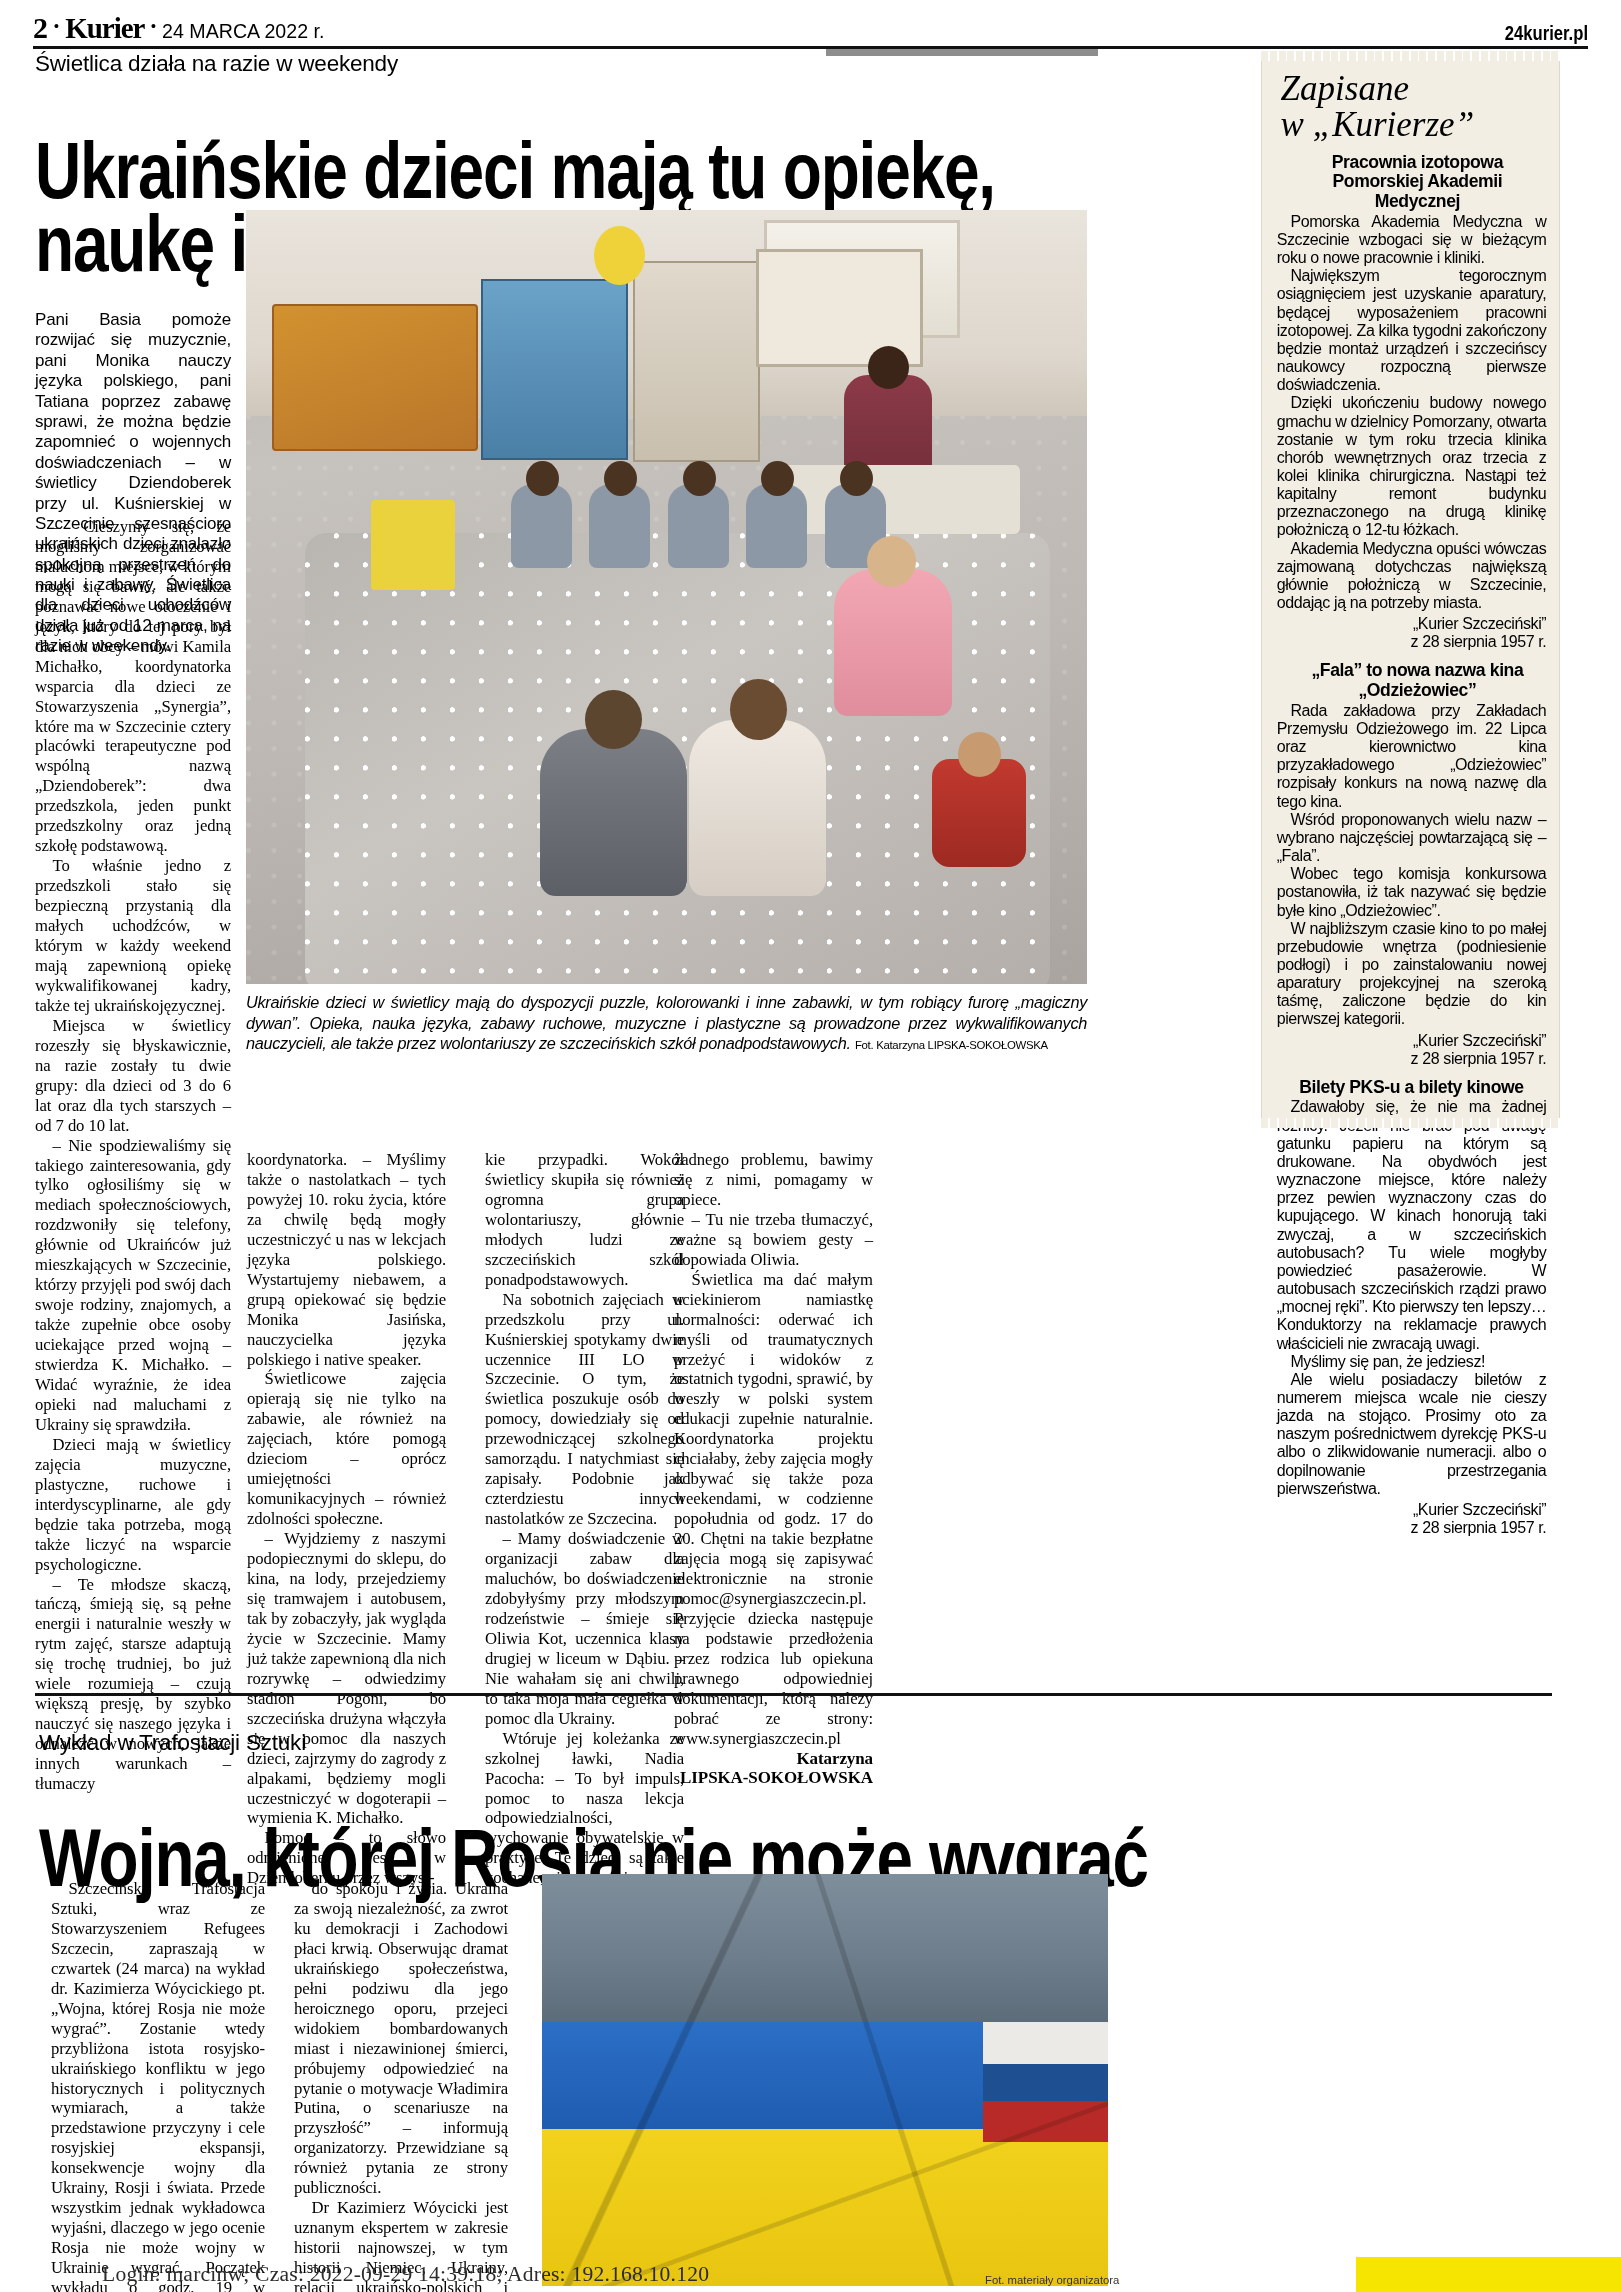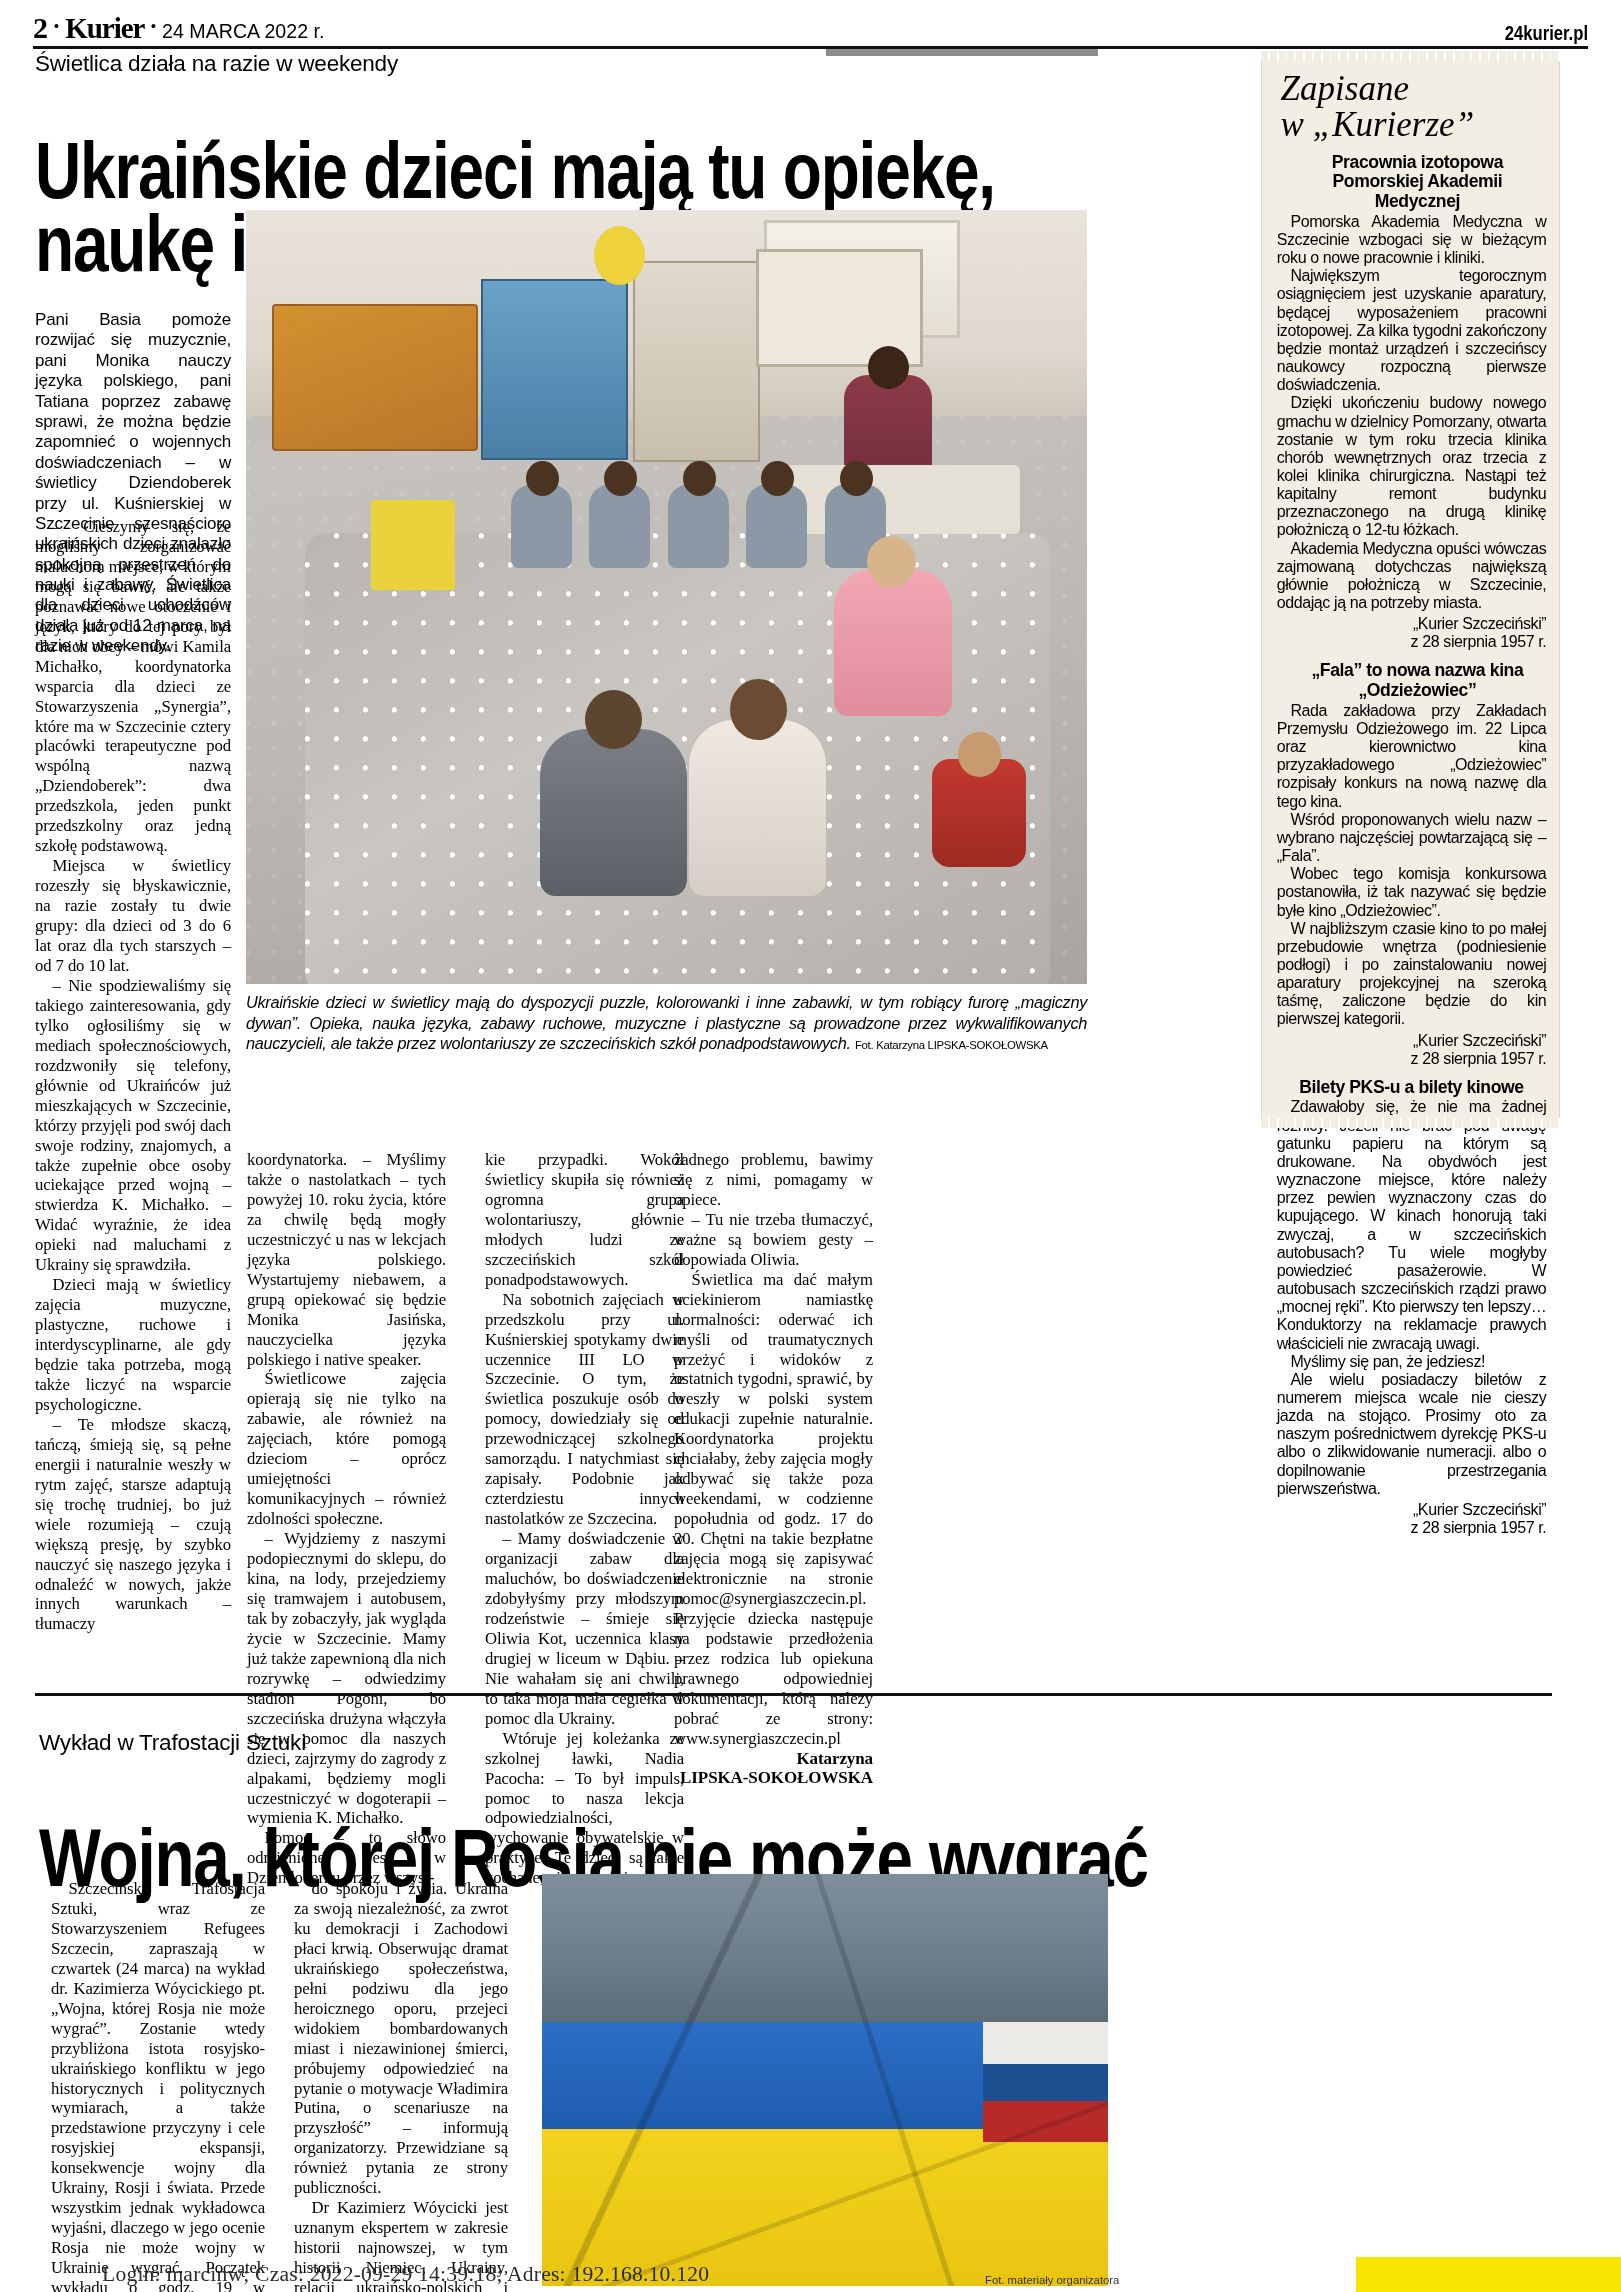--- a/index.html
+++ b/index.html
@@ -267,20 +267,21 @@
     <div class="whitekid"></div>
   </div>
 
   <div class="caption">
     <span>Ukraińskie dzieci w świetlicy mają do dyspozycji puzzle, kolorowanki i inne zabawki, w tym robiący furorę „magiczny dywan”. Opieka, nauka języka, zabawy ruchowe, muzyczne i plastyczne są prowadzone przez wykwalifikowanych nauczycieli, ale także przez wolontariuszy ze szczecińskich szkół ponadpodstawowych.</span>
     <span class="credit">Fot. Katarzyna LIPSKA-SOKOŁOWSKA</span>
   </div>
 
   <div class="col" id="a1c1">
     <p>– Cieszymy się, że mogliśmy zorganizować maluchom miejsce, w którym mogą się bawić, ale także poznawać nowe otoczenie i język, który do tej pory był dla nich obcy – mówi Kamila Michałko, koordynatorka wsparcia dla dzieci ze Stowarzyszenia „Synergia”, które ma w Szczecinie cztery placówki terapeutyczne pod wspólną nazwą „Dziendoberek”: dwa przedszkola, jeden punkt przedszkolny oraz jedną szkołę podstawową.</p>
+    <p>To właśnie jedno z przedszkoli stało się bezpieczną przystanią dla małych uchodźców, w którym w każdy weekend mają zapewnioną opiekę wykwalifikowanej kadry, także tej ukraińskojęzycznej.</p>
     <p>Miejsca w świetlicy rozeszły się błyskawicznie, na razie zostały tu dwie grupy: dla dzieci od 3 do 6 lat oraz dla tych starszych – od 7 do 10 lat.</p>
     <p>– Nie spodziewaliśmy się takiego zainteresowania, gdy tylko ogłosiliśmy się w mediach społecznościowych, rozdzwoniły się telefony, głównie od Ukraińców już mieszkających w Szczecinie, którzy przyjęli pod swój dach swoje rodziny, znajomych, a także zupełnie obce osoby uciekające przed wojną – stwierdza K. Michałko. – Widać wyraźnie, że idea opieki nad maluchami z Ukrainy się sprawdziła.</p>
     <p>Dzieci mają w świetlicy zajęcia muzyczne, plastyczne, ruchowe i interdyscyplinarne, ale gdy będzie taka potrzeba, mogą także liczyć na wsparcie psychologiczne.</p>
     <p>– Te młodsze skaczą, tańczą, śmieją się, są pełne energii i naturalnie weszły w rytm zajęć, starsze adaptują się trochę trudniej, bo już wiele rozumieją – czują większą presję, by szybko nauczyć się naszego języka i odnaleźć w nowych, jakże innych warunkach – tłumaczy</p>
   </div>
 
   <div class="col" id="a1c2">
     <p class="noind">koordynatorka. – Myślimy także o nastolatkach – tych powyżej 10. roku życia, które za chwilę będą mogły uczestniczyć u nas w lekcjach języka polskiego. Wystartujemy niebawem, a grupą opiekować się będzie Monika Jasińska, nauczycielka języka polskiego i native speaker.</p>
     <p>Świetlicowe zajęcia opierają się nie tylko na zabawie, ale również na zajęciach, które pomogą dzieciom – oprócz umiejętności komunikacyjnych – również zdolności społeczne.</p>
     <p>– Wyjdziemy z naszymi podopiecznymi do sklepu, do kina, na lody, przejedziemy się tramwajem i autobusem, tak by zobaczyły, jak wygląda życie w Szczecinie. Mamy już także zapewnioną dla nich rozrywkę – odwiedzimy stadion Pogoni, bo szczecińska drużyna włączyła się w pomoc dla naszych dzieci, zajrzymy do zagrody z alpakami, będziemy mogli uczestniczyć w dogoterapii – wymienia K. Michałko.</p>

